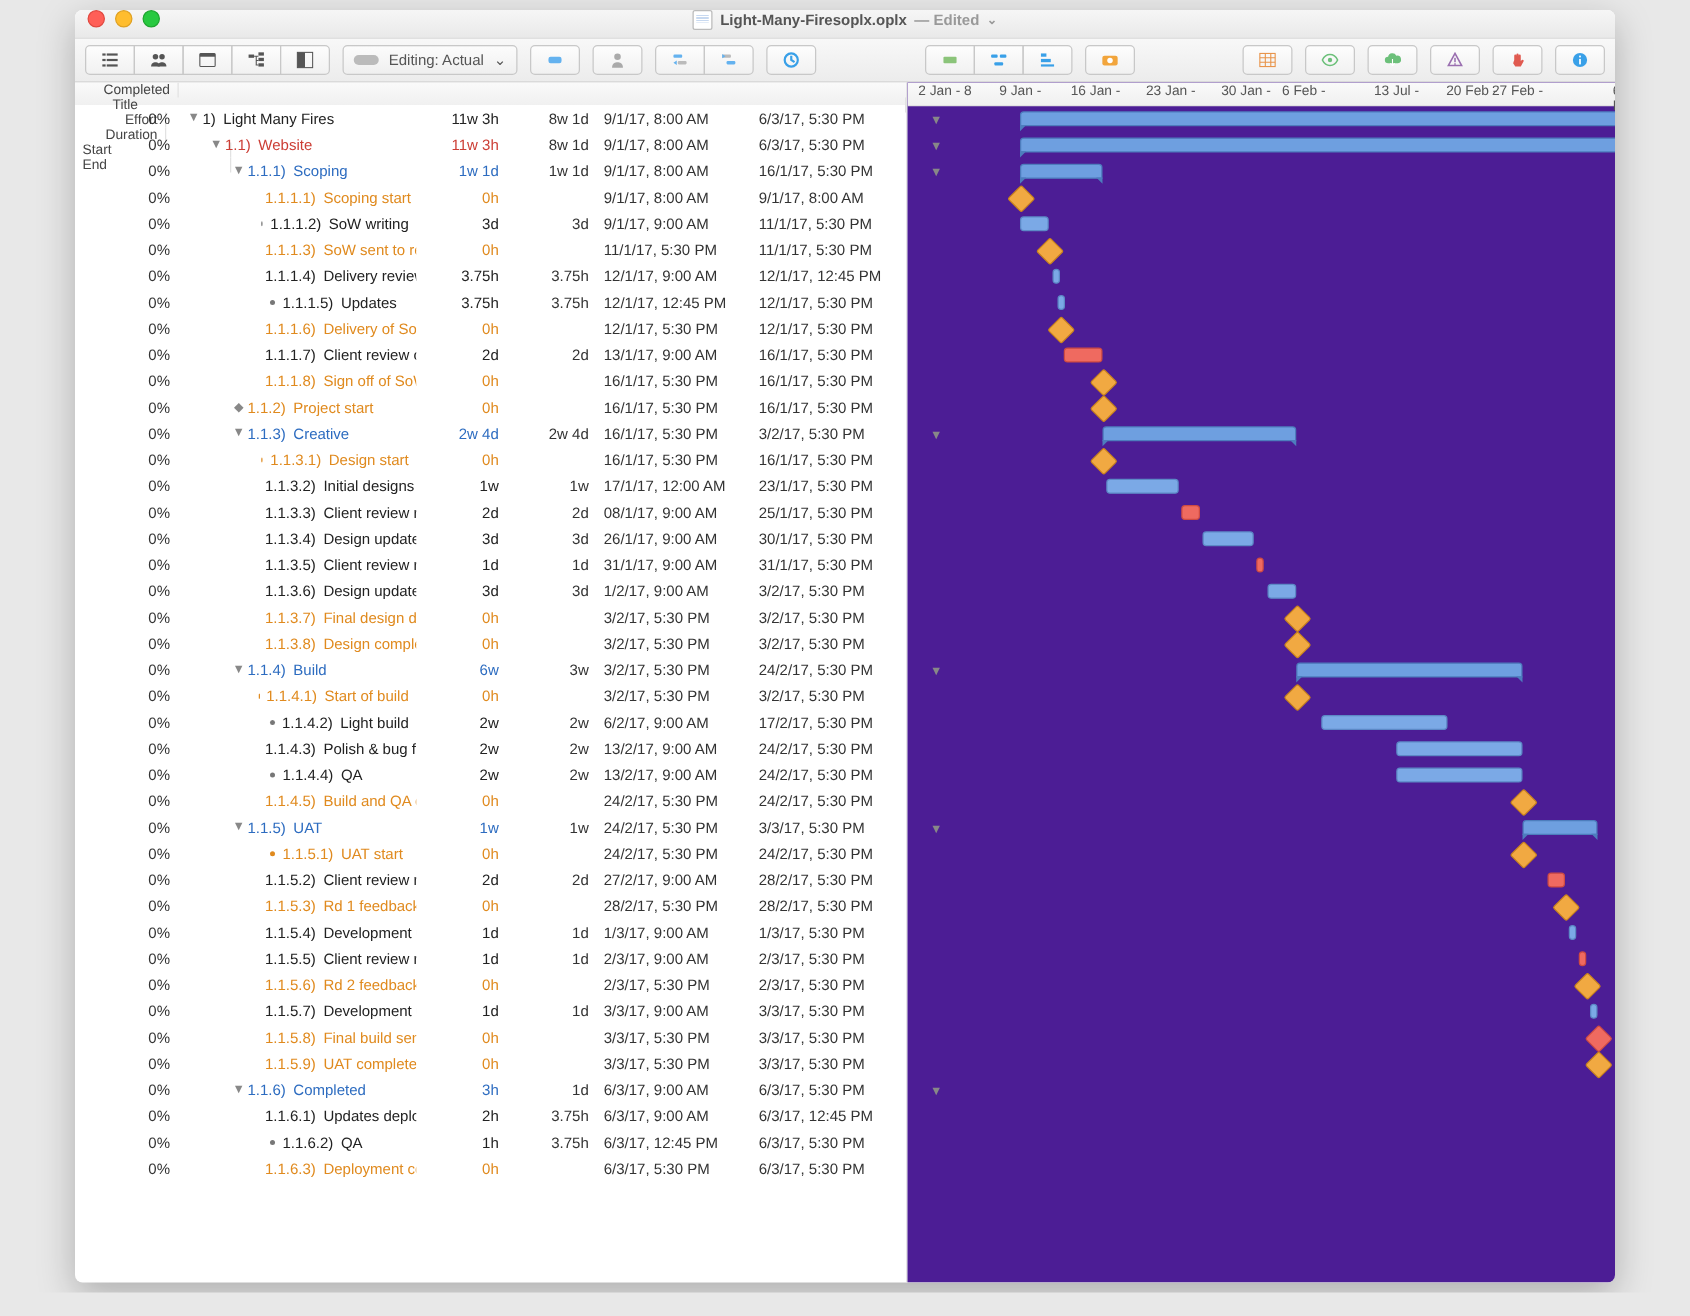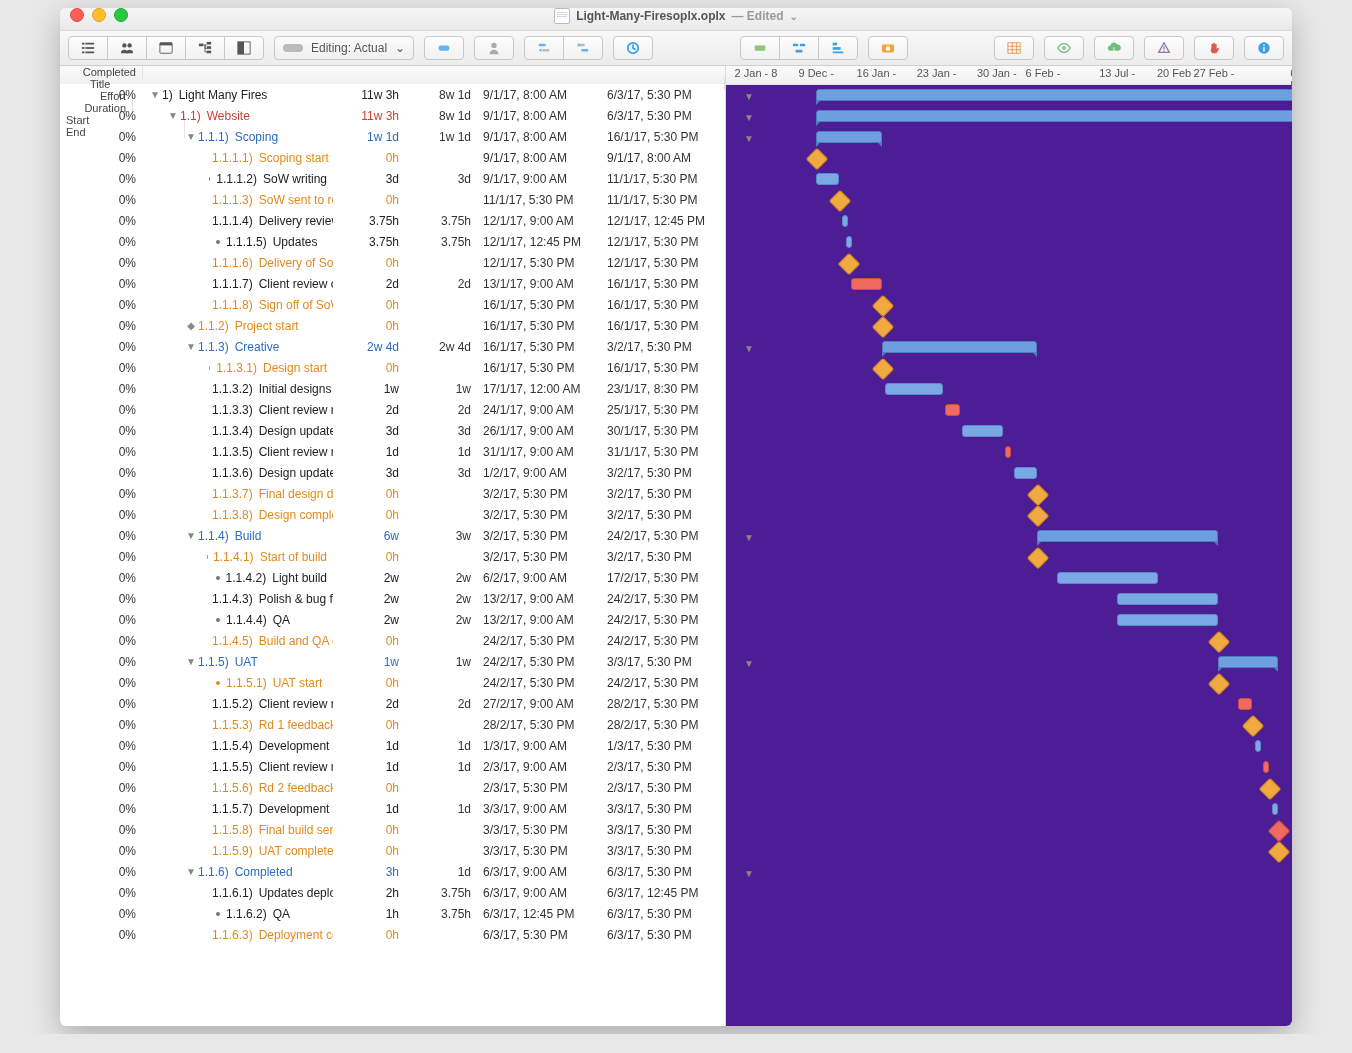--- a/index.html
+++ b/index.html
@@ -478,33 +478,33 @@
             <div class="col col-completed">0%</div>
             <div class="col col-title" style="padding-left:62px">
               <span class="disclose"></span>
               <span class="bullet"></span>
               <span class="wbs">1.1.3.2)</span>
               <span>Initial designs</span>
             </div>
             <div class="col col-effort">1w</div>
             <div class="col col-duration">1w</div>
             <div class="col col-start">17/1/17, 12:00 AM</div>
-            <div class="col col-end">23/1/17, 8:30 PM</div>
+            <div class="col col-end">23/1/17, 5:30 PM</div>
           </div>
           <div class="row style-black">
             <div class="col col-completed">0%</div>
             <div class="col col-title" style="padding-left:62px">
               <span class="disclose"></span>
               <span class="bullet"></span>
               <span class="wbs">1.1.3.3)</span>
               <span>Client review rd 1</span>
             </div>
             <div class="col col-effort">2d</div>
             <div class="col col-duration">2d</div>
-            <div class="col col-start">24/1/17, 9:00 AM</div>
+            <div class="col col-start">08/1/17, 9:00 AM</div>
             <div class="col col-end">25/1/17, 5:30 PM</div>
           </div>
           <div class="row style-black">
             <div class="col col-completed">0%</div>
             <div class="col col-title" style="padding-left:62px">
               <span class="disclose"></span>
               <span class="bullet"></span>
               <span class="wbs">1.1.3.4)</span>
               <span>Design updates</span>
             </div>
@@ -821,21 +821,21 @@
             <div class="col col-duration"></div>
             <div class="col col-start">6/3/17, 5:30 PM</div>
             <div class="col col-end">6/3/17, 5:30 PM</div>
           </div>
         </div>
     </div>
 
     <div class="gantt">
       <div class="timehdr" id="timehdr">
           <span style="left: 30px;">2 Jan - 8</span>
-          <span style="left: 90.2px;">9 Dec -</span>
+          <span style="left: 90.2px;">9 Jan -</span>
           <span style="left: 150.4px;">16 Jan -</span>
           <span style="left: 210.6px;">23 Jan -</span>
           <span style="left: 270.8px;">30 Jan -</span>
           <span style="left: 317px;">6 Feb -</span>
           <span style="left: 391.2px;">13 Jul -</span>
           <span style="left: 451.4px;">20 Feb -</span>
           <span style="left: 488px;">27 Feb -</span>
           <span style="left: 571.8px;">6 Ma</span>
         </div>
       <div class="rows" id="gantt-rows">

